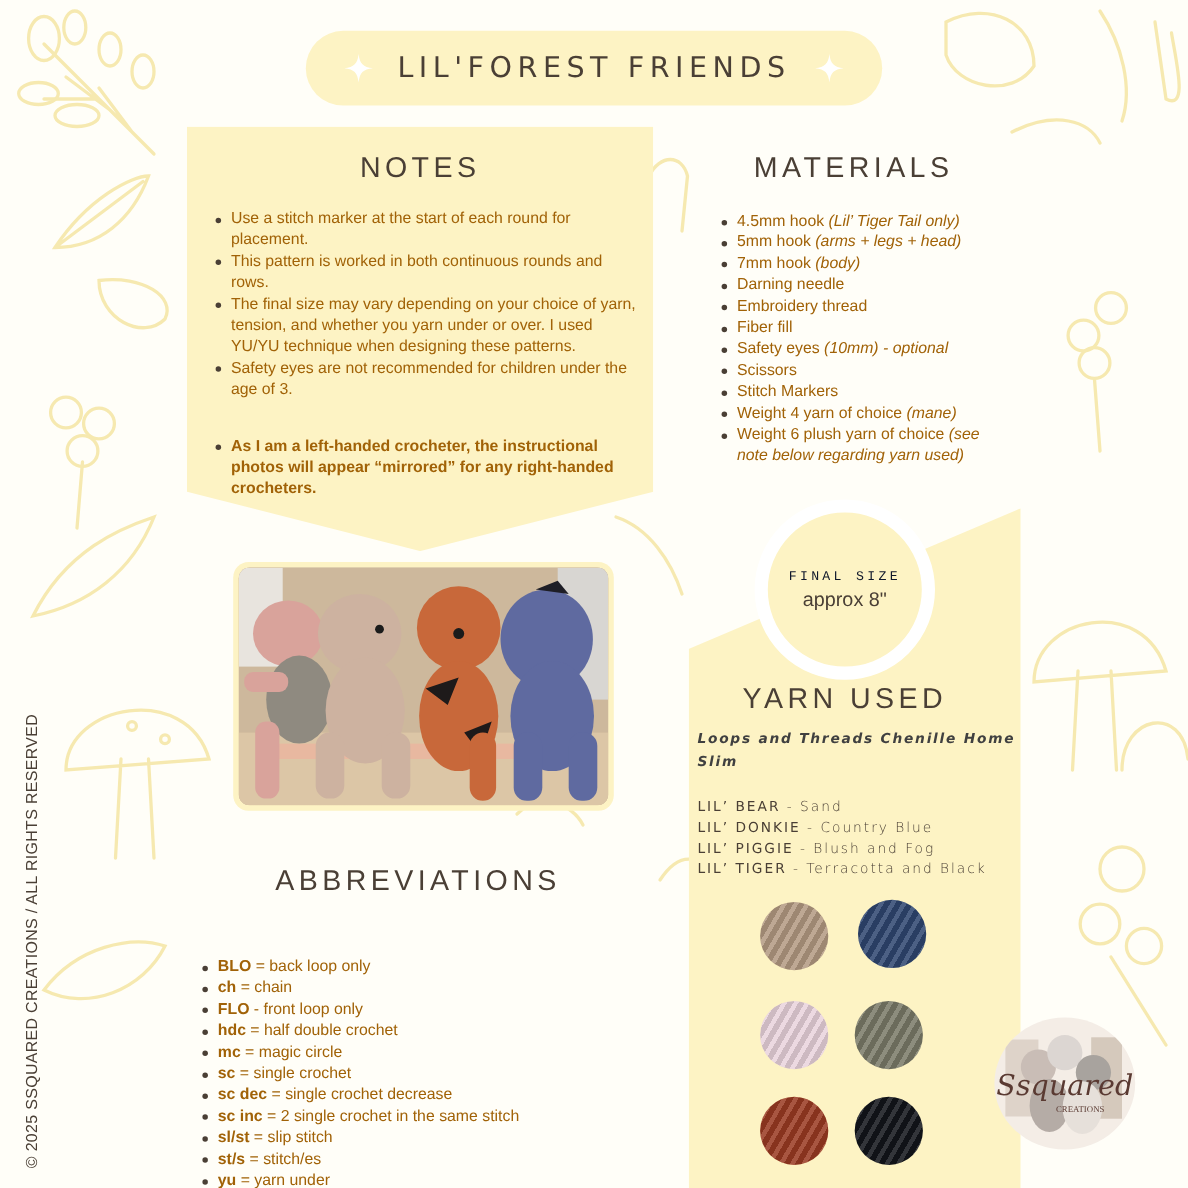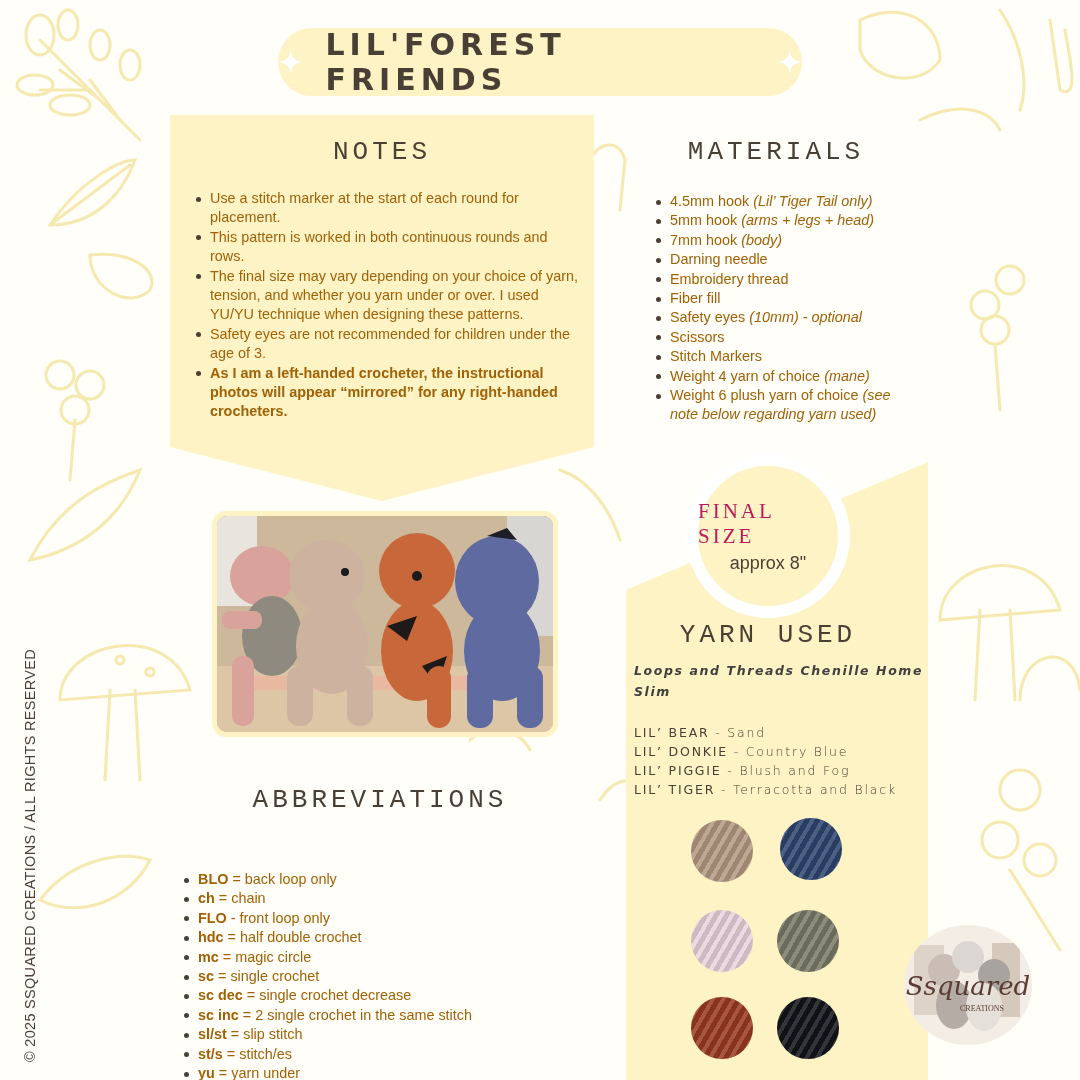--- a/index.html
+++ b/index.html
@@ -14,47 +14,47 @@
     .bg-doodles svg { width: 1080px; height: 1080px; }
 
     .title-pill {
       position: absolute; left: 278px; top: 28px; width: 524px; height: 68px;
       background: #fdf3c4; border-radius: 34px;
       display: flex; align-items: center; justify-content: center; gap: 22px;
       z-index: 2;
     }
     .title-pill .sparkle { width: 26px; height: 26px; }
     .title-pill .title {
-      font-family: "DejaVu Sans", sans-serif; font-weight: 700;
-      font-size: 30px; letter-spacing: 5px; color: #4a3f35;
+      font-family: "DejaVu Sans", sans-serif; font-weight: 400;
+      font-size: 26px; letter-spacing: 5px; color: #4a3f35;
     }
 
     .notes-panel {
       position: absolute; left: 170px; top: 115px; width: 424px; height: 386px;
       background: #fdf3c4;
       clip-path: polygon(0 0, 100% 0, 100% 86%, 50% 100%, 0 86%);
       z-index: 2;
     }
     .section-heading {
-      font-family: Liberation Mono, monospace; font-weight: 300;
+      font-family: Liberation Sans, sans-serif; font-weight: 300;
       font-size: 26px; letter-spacing: 4px; color: #4a3f35; text-align: center;
     }
     .notes-panel .section-heading { margin-top: 22px; }
     ul.bul { list-style: none; }
     ul.bul li {
       position: relative; padding-left: 18px;
       font-family: "Liberation Sans", sans-serif;
       font-size: 14.4px; line-height: 19.4px; color: #a16207;
     }
     ul.bul li::before {
       content: ""; position: absolute; left: 4px; top: 7.5px;
       width: 5px; height: 5px; border-radius: 50%; background: #4a3f35;
     }
     .notes-list { margin: 22px 16px 0 22px; }
-    .notes-list li.bold { font-weight: 700; }
+    .notes-list li.bold { font-weight: 700; margin-top: 32px; }
 
     .materials-title { position: absolute; left: 640px; top: 137px; width: 272px; z-index: 2; }
     .materials-list { position: absolute; left: 652px; top: 192px; width: 270px; z-index: 2; }
     .materials-list em { font-style: italic; }
 
     .photo-frame {
       position: absolute; left: 212px; top: 511px; width: 346px; height: 226px;
       border-radius: 14px; background: #fdf3c4; padding: 5px; z-index: 2;
     }
     .photo {
@@ -69,22 +69,22 @@
       background: #fdf3c4;
       clip-path: polygon(0 128px, 100% 0, 100% 100%, 0 100%);
       z-index: 1;
     }
     .size-circle {
       position: absolute; left: 686px; top: 454px; width: 164px; height: 164px;
       border-radius: 50%; background: #fdf3c4; border: 12px solid #ffffff;
       z-index: 2; display: flex; flex-direction: column; align-items: center; justify-content: center;
     }
     .size-circle .lbl {
-      font-family: Liberation Serif, serif; font-weight: 300;
-      font-size: 21px; letter-spacing: 3px; color: #be185d;
+      font-family: Liberation Mono, monospace; font-weight: 300;
+      font-size: 12px; letter-spacing: 3px; color: #0f172a;
     }
     .size-circle .val {
       font-family: "Liberation Sans", sans-serif; font-size: 18px; color: #4a3f35; margin-top: 4px;
     }
 
     .yarn-title { position: absolute; left: 628px; top: 620px; width: 280px; z-index: 3; }
     .yarn-brand {
       position: absolute; left: 634px; top: 660px; width: 292px; z-index: 3;
       font-family: "DejaVu Sans", sans-serif; font-weight: 700;
       font-size: 12.5px; letter-spacing: 1.6px; line-height: 21px; color: #404040; font-style: italic;

